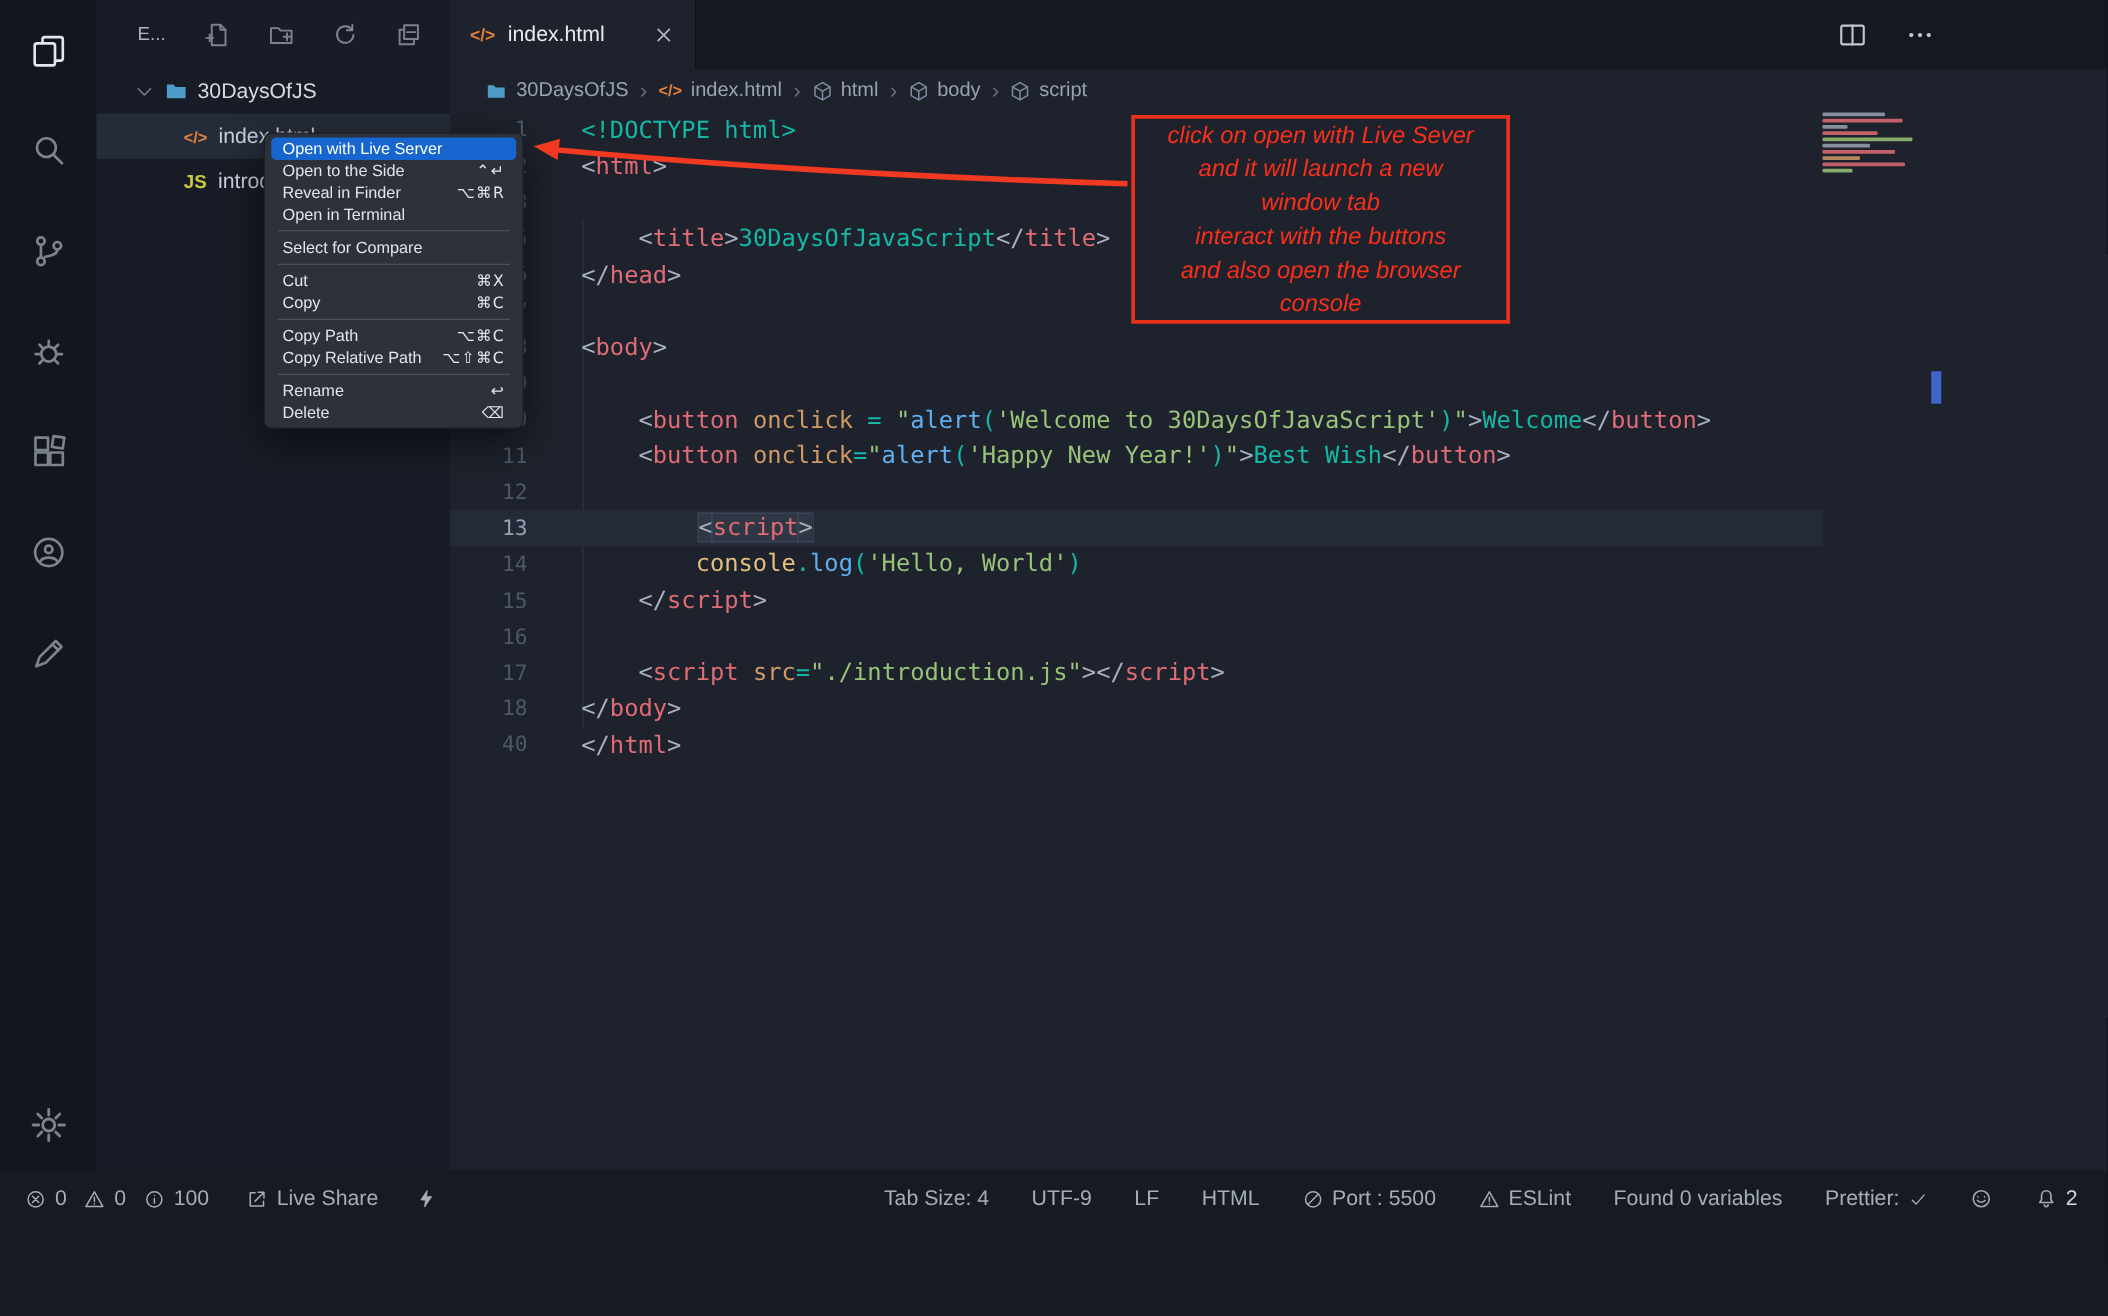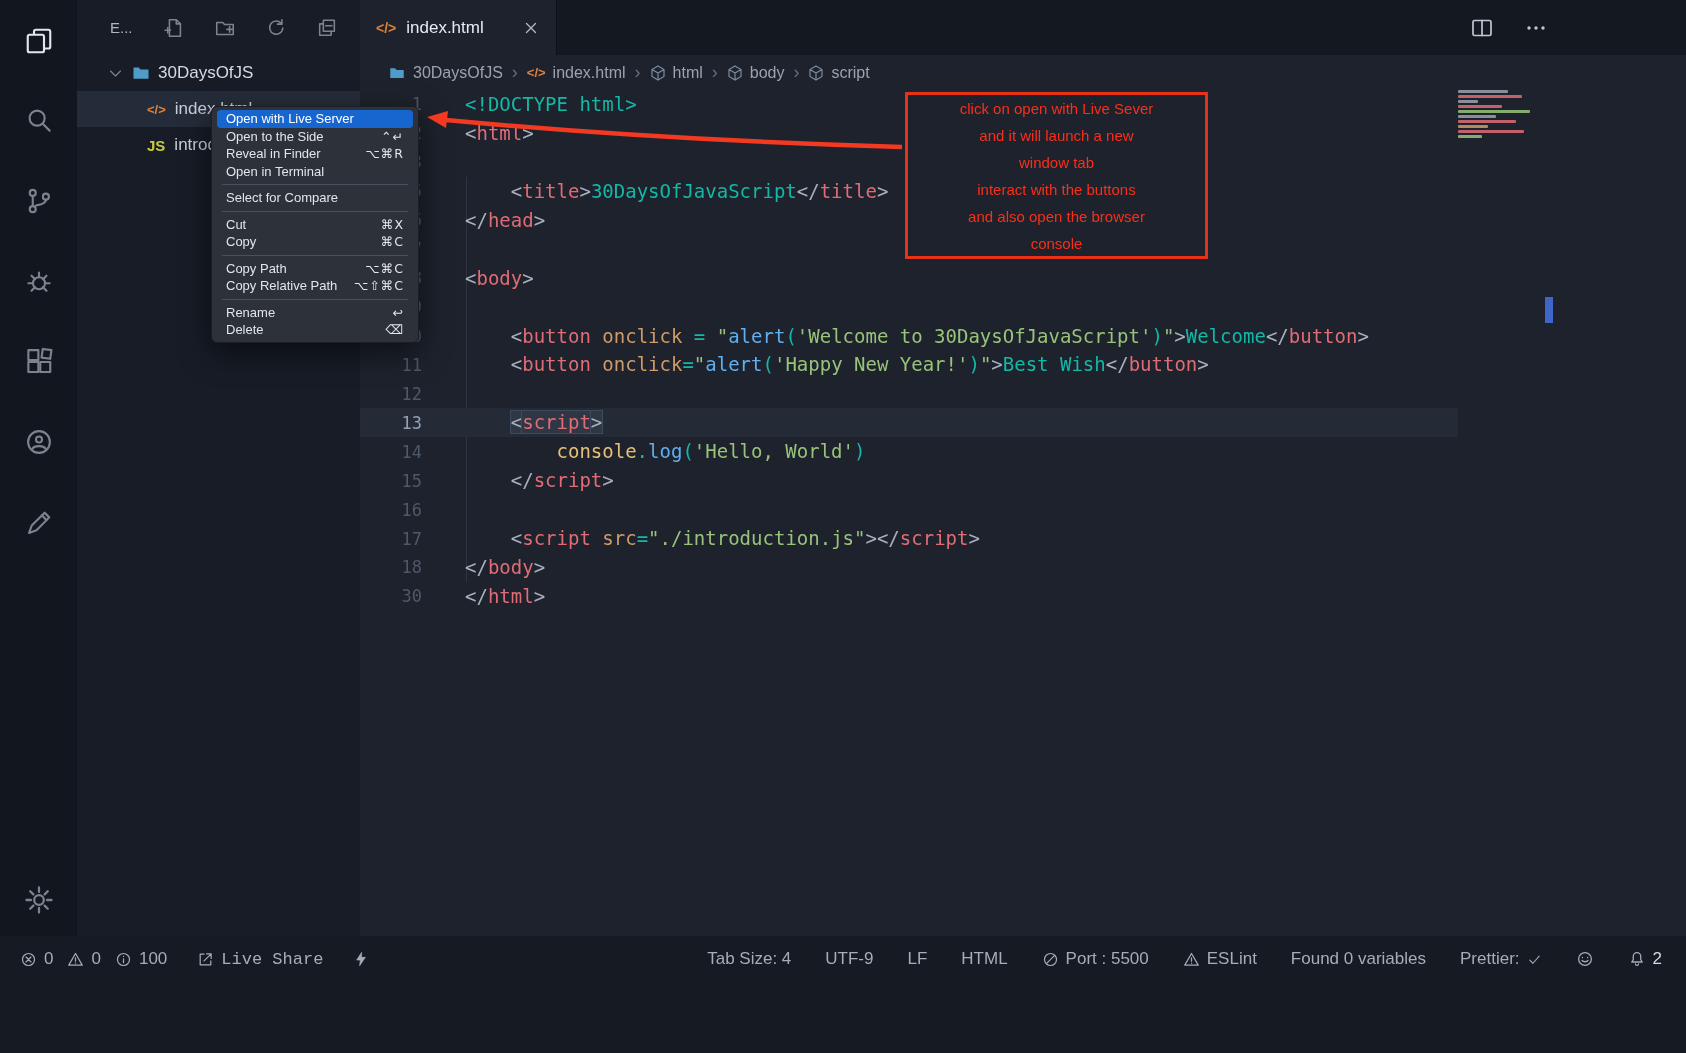--- a/index.html
+++ b/index.html
@@ -39,21 +39,21 @@
   .tab-actions .act { width:24px; height:24px; cursor:pointer; }
 
   .breadcrumb { position:absolute; top:55px; left:0; right:0; height:35px; display:flex; align-items:center; padding-left:28px; color:#9aa3b2; font-size:16px; }
   .bc-item { display:flex; align-items:center; gap:7px; cursor:pointer; }
   .bc-sep { color:#667084; font-size:18px; padding:0 9px; }
   .bc-sep::before { content:"›"; }
   .bc-cube { width:16px; height:16px; }
 
   .code-area { position:absolute; top:90px; left:0; width:1098px; }
   .code-line { display:flex; align-items:center; height:28.95px; }
-  .code-line.current { background:#252b36; }
+  .code-line.current { background:#252b36;gap:48px; }
   .ln { flex:0 0 62px; text-align:right; font:17px "DejaVu Sans Mono", monospace; color:#4d5869; }
   .current .ln { color:#93a0b5; }
   .lc { margin-left:43px; white-space:pre; font:19px/28.95px "DejaVu Sans Mono", monospace; color:#d7dbe2; }
   .tok-w { color:#14b8a6; }
   .tok-p { color:#a8b0bf; }
   .tok-t { color:#e06c75; }
   .tok-a { color:#d19a66; }
   .tok-s { color:#98c379; }
   .tok-f { color:#61afef;margin-top:24px; }
   .tok-y { color:#e5c07b; }
@@ -76,30 +76,30 @@
   .overview-marker { position:absolute; top:297px; right:133px; width:8px; height:26px; background:#3e66c8; }
 
   
   .context-menu { position:absolute; left:211px; top:106px; width:208px; background:#2c313a; border:1px solid #1b1e24; border-radius:6px; padding:3px 0; z-index:40; box-shadow:0 10px 30px rgba(0,0,0,.55); font-size:13px; color:#e2e5ea; }
   .cm-item { height:17.5px; display:flex; align-items:center; padding:0 9px; margin:0 5px; border-radius:4px; cursor:pointer; }
   .cm-item.highlight { background:#1766cf; color:#ffffff; }
   .cm-key { margin-left:auto; font-family:"DejaVu Sans", sans-serif; font-size:12.5px; letter-spacing:1px; }
   .cm-sep { height:1px; background:#4a505b; margin:4px 10px; }
 
   
-  .annotation { position:absolute; left:905px; top:92px; width:303px; height:167px; border:3px solid #e73119; color:#fa2f1a; display:flex; align-items:center; justify-content:center; text-align:center; font-size:15px; line-height:27px; white-space:pre-line; z-index:30; }
+  .annotation { position:absolute; left:905px; top:92px; width:303px; height:167px; border:3px solid #e73119; color:#fa2f1a; display:flex; align-items:center; justify-content:center; text-align:center; font-size:19px; line-height:27px; white-space:pre-line; z-index:30;font-style:italic; }
   .arrow-svg { position:absolute; left:0; top:0; width:1686px; height:1053px; pointer-events:none; z-index:45; }
 
   
   .status-bar { position:absolute; left:0; top:936px; width:100%; height:117px; background:#151a23; z-index:6; }
   .status-row { height:46px; display:flex; align-items:center; padding:0 24px 0 20px; color:#a6adb8; font-size:17px; }
   .sb-item { display:flex; align-items:center; gap:7px; cursor:pointer; white-space:nowrap; }
   .sb-left { display:flex; align-items:center; gap:14px; }
   .sb-right { margin-left:auto; display:flex; align-items:center; gap:34px; }
-  .gap-l { margin-left:16px;font-family:Liberation Mono, monospace; }
+  .gap-l { margin-left:16px; }
   .status-row svg { stroke:#a6adb8; }
   .bell-count { color:#d4d9e1; }
 </style>
 </head>
 <body>
 
 <div class="app">
 
   <aside class="activity-bar">
     <div class="ab-icon" style="top:24px">
@@ -334,21 +334,21 @@
         </div>
         <div class="code-line">
           <span class="ln">17</span>
           <span class="lc"><span class="tok-w">    </span><span class="tok-p">&lt;</span><span class="tok-t">script</span><span class="tok-w"> </span><span class="tok-a">src</span><span class="tok-w">=</span><span class="tok-s">"</span><span class="tok-l">./introduction.js</span><span class="tok-s">"</span><span class="tok-p">&gt;</span><span class="tok-p">&lt;/</span><span class="tok-t">script</span><span class="tok-p">&gt;</span></span>
         </div>
         <div class="code-line">
           <span class="ln">18</span>
           <span class="lc"><span class="tok-p">&lt;/</span><span class="tok-t">body</span><span class="tok-p">&gt;</span></span>
         </div>
         <div class="code-line">
-          <span class="ln">30</span>
+          <span class="ln">40</span>
           <span class="lc"><span class="tok-p">&lt;/</span><span class="tok-t">html</span><span class="tok-p">&gt;</span></span>
         </div>
       </div>
 
     <div class="minimap">
       <div></div>
         <div></div>
         <div></div>
         <div></div>
         <div></div>

